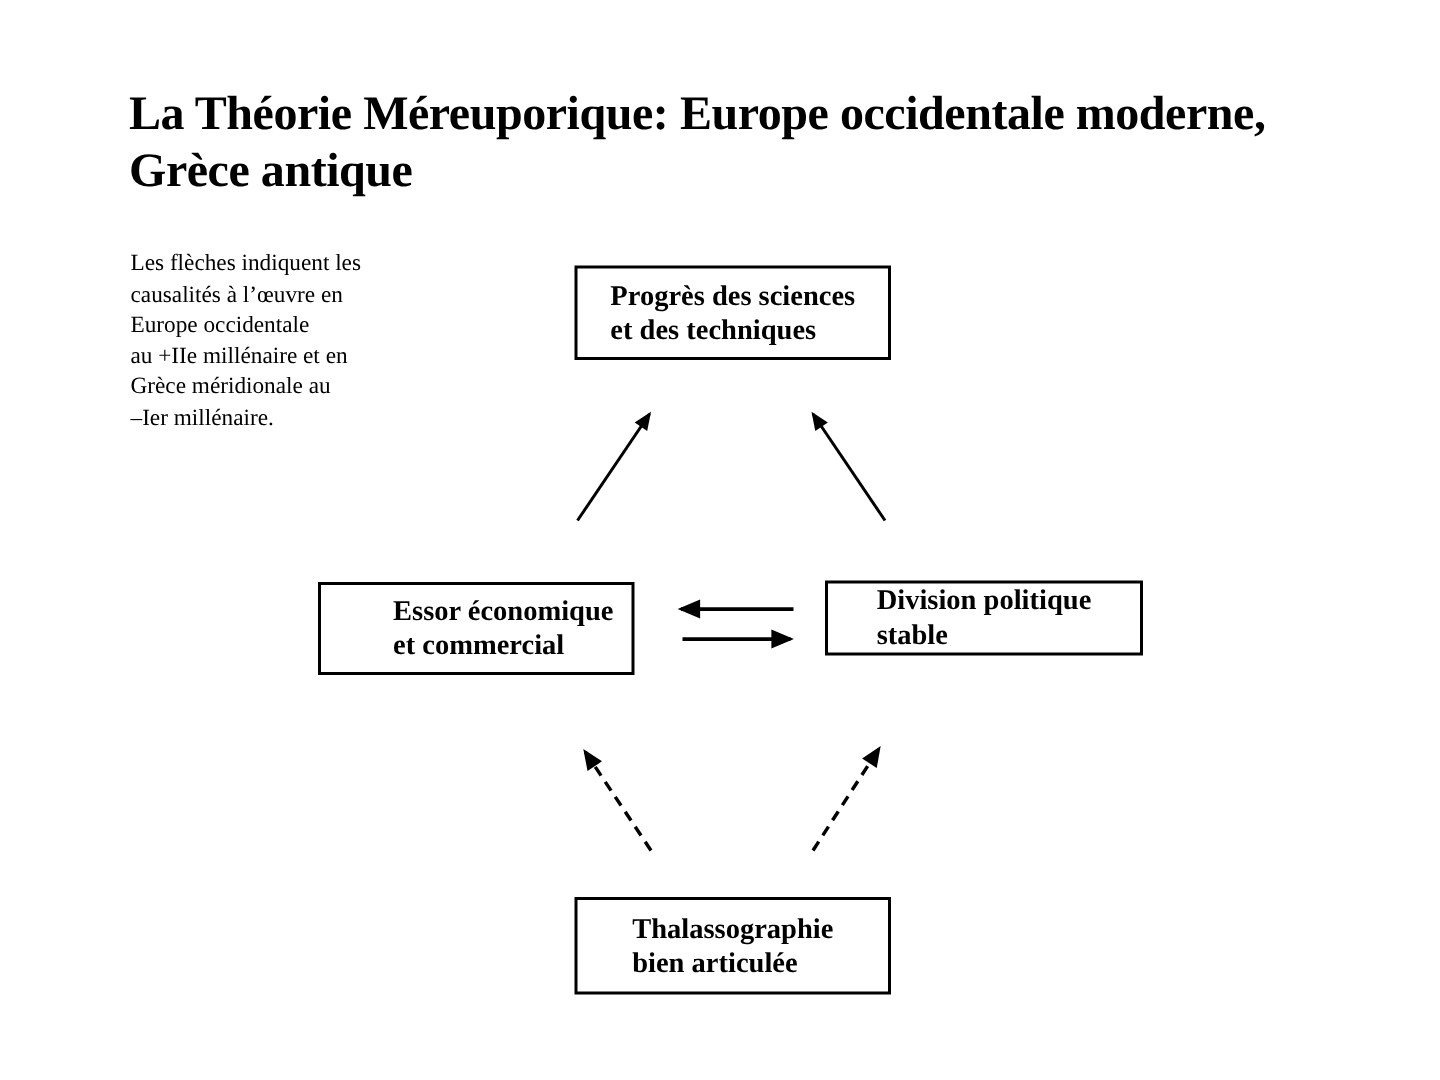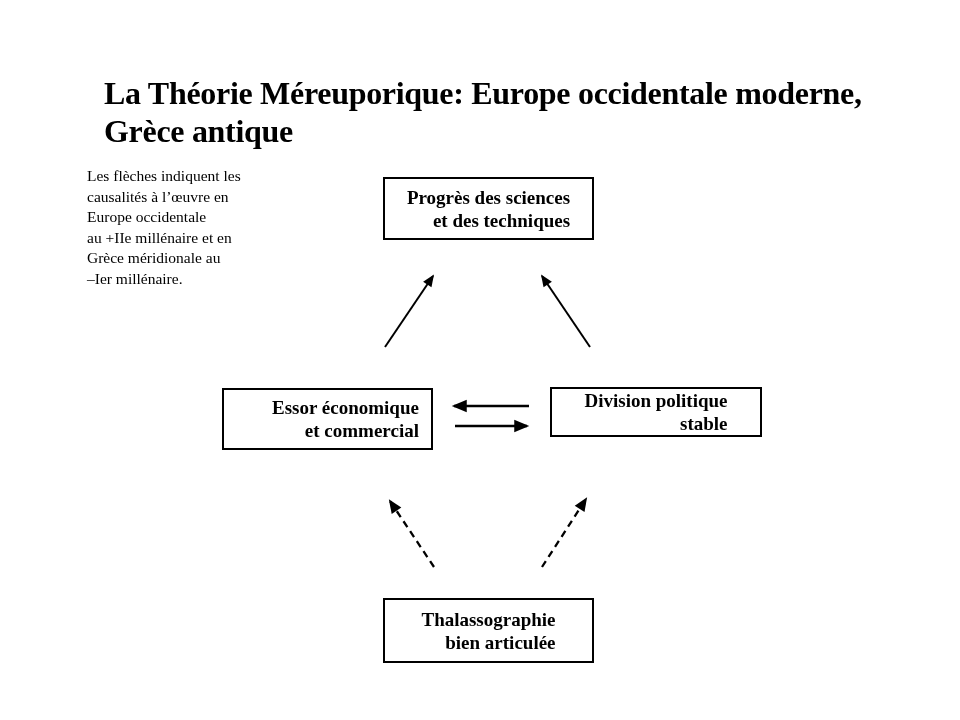--- a/index.html
+++ b/index.html
@@ -14,21 +14,21 @@
     background: #ffffff;
     overflow: hidden;
     font-family: "Liberation Serif", serif;
     color: #000000;
   }
   .slide-title {
     position: absolute;
     left: 86px;
     top: 56px;
     width: 830px;
-    margin: 18px;
+    margin: 0;
     font-size: 32px;
     line-height: 38px;
     font-weight: bold;
     white-space: pre-line;
     letter-spacing: -0.3px;
   }
   .legend-note {
     position: absolute;
     left: 87px;
     top: 166px;
@@ -38,28 +38,28 @@
     white-space: pre-line;
   }
   .node {
     position: absolute;
     box-sizing: border-box;
     border: 2px solid #000000;
     background: #ffffff;
     display: flex;
     align-items: center;
     justify-content: center;
-    text-align: right;
+    text-align: left;
     font-weight: bold;
     font-size: 19px;
     line-height: 23px;
     white-space: pre-line;
   }
   .node-progres   { left: 383px; top: 177px; width: 211px; height: 63px; }
-  .node-essor     { left: 222px; top: 388px; width: 211px; height: 62px; padding-left: 36px; }
+  .node-essor     { left: 212px; top: 388px; width: 211px; height: 62px; padding-left: 36px; }
   .node-division  { left: 550px; top: 387px; width: 212px; height: 50px; }
   .node-thalasso  { left: 383px; top: 598px; width: 211px; height: 65px; }
   .arrow-layer {
     position: absolute;
     left: 0;
     top: 0;
     width: 960px;
     height: 720px;
     pointer-events: none;
   }

